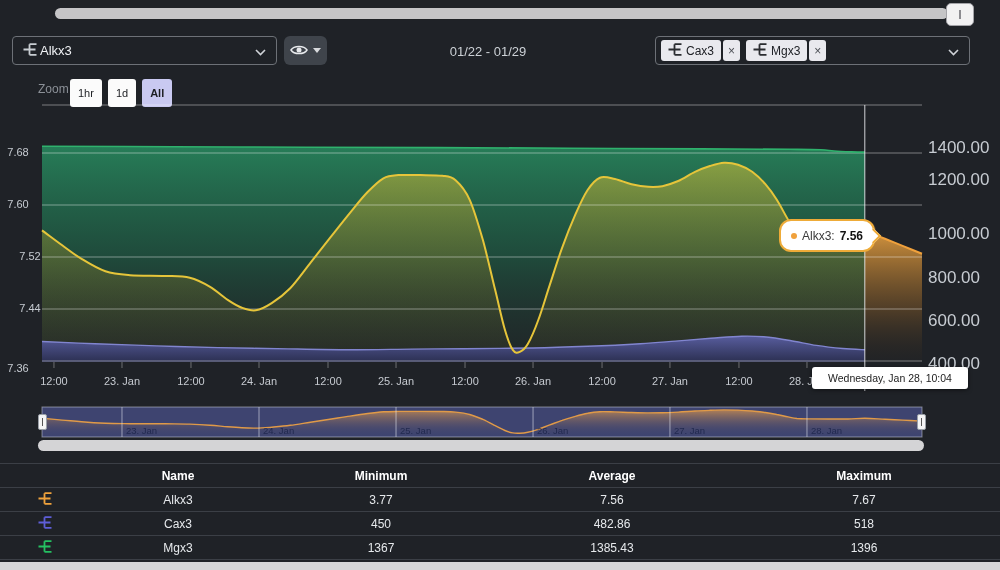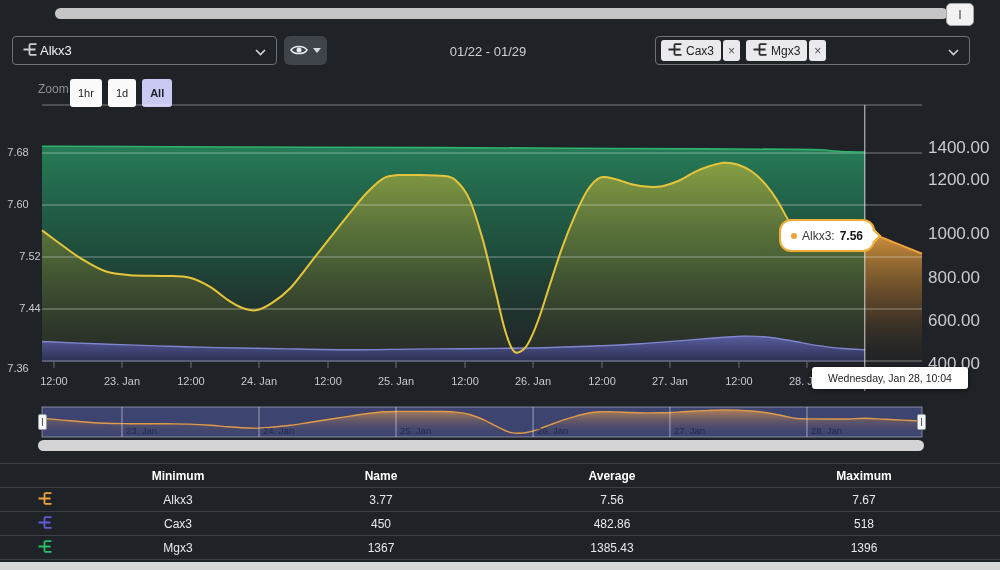--- a/index.html
+++ b/index.html
@@ -231,22 +231,22 @@
       <i></i>
     </div>
   <div class="abs nav-handle" style="left:917px;">
       <i></i>
     </div>
   <div class="abs bot-track"></div>
 
   <div class="abs tbl" id="tbl">
       <div class="trow hdr">
         <span></span>
+        <span>Name</span>
         <span>Minimum</span>
-        <span>Name</span>
         <span>Average</span>
         <span>Maximum</span>
       </div>
       <div class="trow">
         <span><svg width="15" height="13" viewBox="0 0 15 13">
             <path d="M0.5 6.5 H6.5 M6.5 1.2 V11.8 M6.5 1.2 H13.5 M6.5 6.5 H12.5 M6.5 11.8 H13.5" stroke="#f0a23c" stroke-width="1.8" fill="none"></path>
           </svg></span>
         <span>Alkx3</span>
         <span>3.77</span>
         <span>7.56</span>

